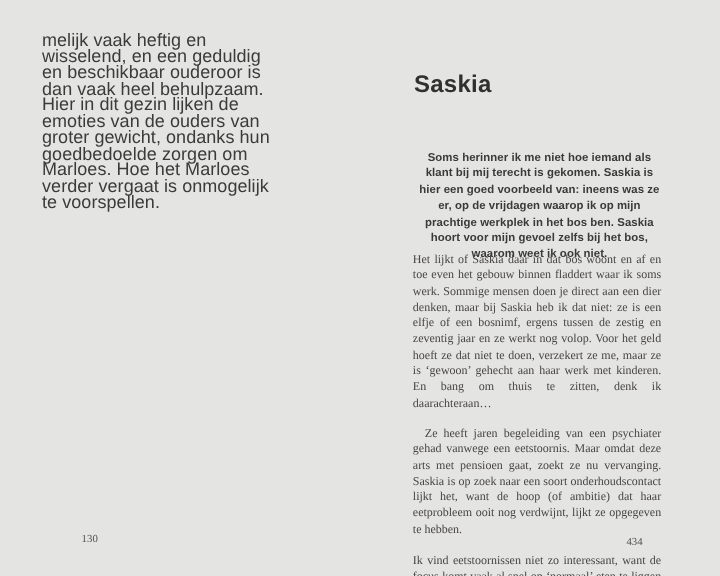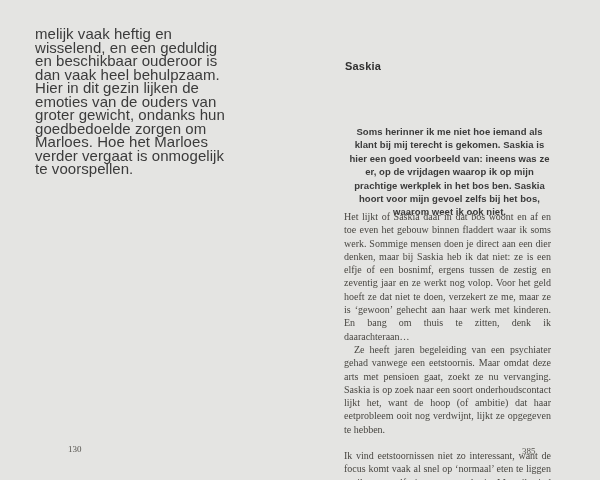--- a/index.html
+++ b/index.html
@@ -45,21 +45,21 @@
   .folio-left  { left: 68px; top: 444px; }
   .folio-right { left: 269px; top: 446px; } 
 
   
   .chapter-title {
     position: absolute;
     left: 92px;  
     top: 60px;
     margin: 0;
     font-family: "Liberation Sans", sans-serif;
-    font-size: 11px;
+    font-size: 20px;
     font-weight: 700;
     letter-spacing: 0.2px;
     color: #303030;
   }
   .chapter-intro {
     position: absolute;
     left: 92px;
     top: 125px;
     width: 209px;
     margin: 0;
@@ -76,37 +76,37 @@
     left: 91px;  
     top: 210px;
     width: 207px;
     font-family: "Liberation Serif", serif;
     font-size: 10px;
     line-height: 13.3px;
     color: #484641;
     text-align: justify;
   }
   .body-col p { margin: 0; }
-  .body-col p.indent { text-indent: 10px; }
+  .body-col p.indent { text-indent: 10px; margin-top: 12px; }
   .body-col p.spaced { margin-top: 13px; }
 </style>
 </head>
 <body>
 
 <div class="spread">
 
   <section class="page page-left">
     <p class="left-text">melijk vaak heftig en wisselend, en een geduldig en beschikbaar ouderoor is dan vaak heel behulpzaam. Hier in dit gezin lijken de emoties van de ouders van groter gewicht, ondanks hun goedbedoelde zorgen om Marloes. Hoe het Marloes verder vergaat is onmogelijk te voorspellen.</p>
     <div class="folio folio-left">130</div>
   </section>
 
   <section class="page page-right">
     <h1 class="chapter-title">Saskia</h1>
     <p class="chapter-intro">Soms herinner ik me niet hoe iemand als klant bij mij terecht is gekomen. Saskia is hier een goed voorbeeld van: ineens was ze er, op de vrijdagen waarop ik op mijn prachtige werkplek in het bos ben. Saskia hoort voor mijn gevoel zelfs bij het bos, waarom weet ik ook niet.</p>
     <div class="body-col">
       <p>Het lijkt of Saskia daar in dat bos woont en af en toe even het gebouw binnen fladdert waar ik soms werk. Sommige mensen doen je direct aan een dier denken, maar bij Saskia heb ik dat niet: ze is een elfje of een bosnimf, ergens tussen de zestig en zeventig jaar en ze werkt nog volop. Voor het geld hoeft ze dat niet te doen, verzekert ze me, maar ze is ‘gewoon’ gehecht aan haar werk met kinderen. En bang om thuis te zitten, denk ik daarachteraan…</p>
       <p class="indent">Ze heeft jaren begeleiding van een psychiater gehad vanwege een eetstoornis. Maar omdat deze arts met pensioen gaat, zoekt ze nu vervanging. Saskia is op zoek naar een soort onderhoudscontact lijkt het, want de hoop (of ambitie) dat haar eetprobleem ooit nog verdwijnt, lijkt ze opgegeven te hebben.</p>
       <p class="spaced">Ik vind eetstoornissen niet zo interessant, want de focus komt vaak al snel op ‘normaal’ eten te liggen en ik weet zelf niet eens wat dat is. Maar ik vind het wel</p>
     </div>
-    <div class="folio folio-right">385</div>
+    <div class="folio folio-right">434</div>
   </section>
 
 </div>
 
 </body></html>

